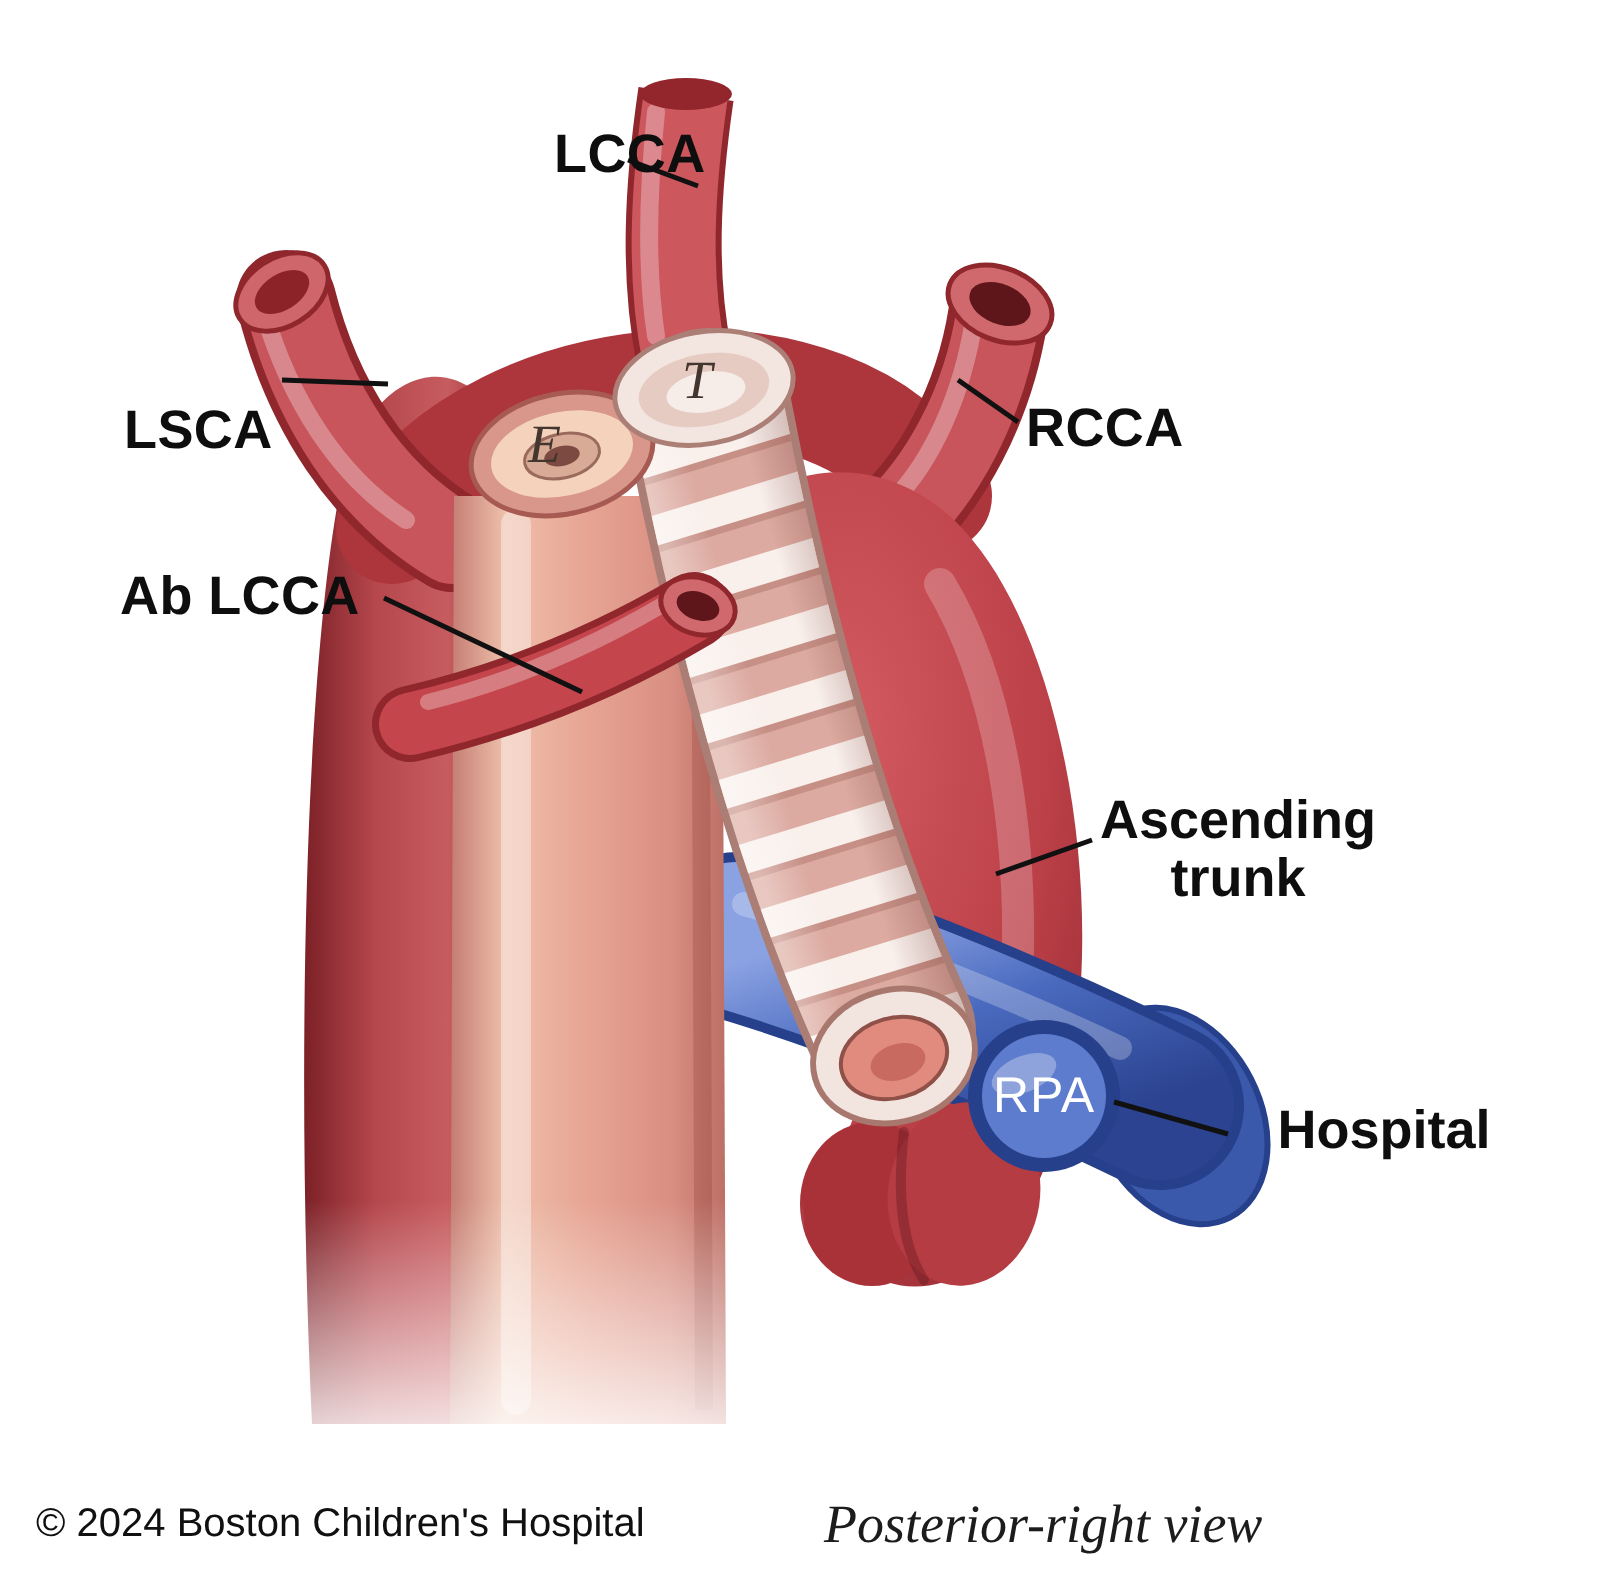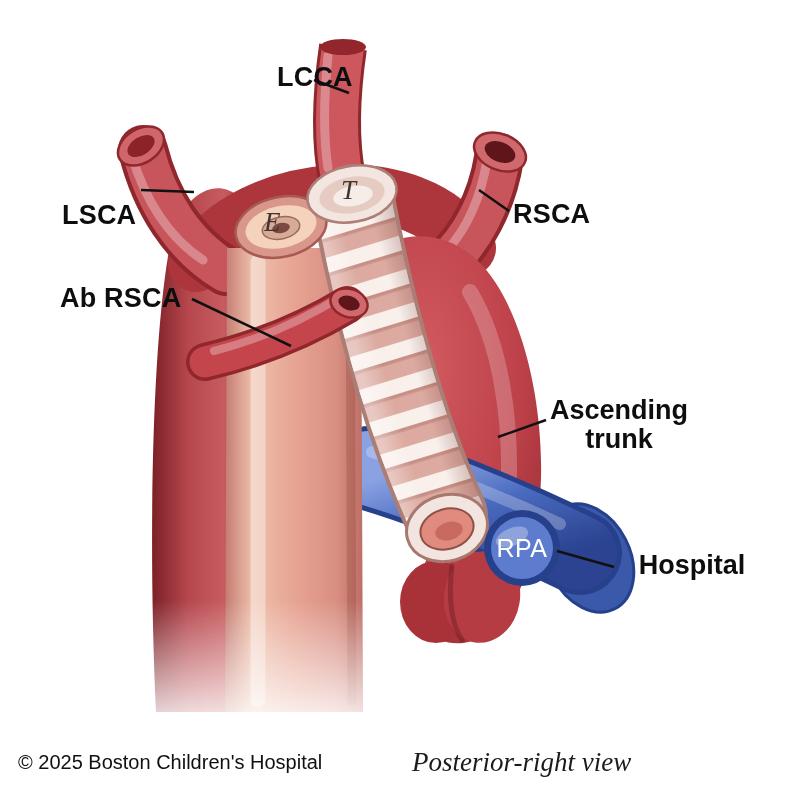--- a/index.html
+++ b/index.html
@@ -158,33 +158,33 @@
       <line x1="141" y1="190" x2="194" y2="192"></line>
       <line x1="509" y1="211" x2="479" y2="190"></line>
       <line x1="192" y1="299" x2="291" y2="346"></line>
       <line x1="546" y1="420" x2="498" y2="437"></line>
       <line x1="614" y1="567" x2="557" y2="551"></line>
     </g>
   </svg>
 
   <div class="lbl" style="left:245px; top:62px;margin-left:32px;">LCCA</div>
   <div class="lbl" style="left:62px; top:172px;margin-top:28px;">LSCA</div>
-  <div class="lbl" style="left:513px; top:199px;">RSCA</div>
-  <div class="lbl" style="left:60px; top:283px;">Ab RSCA</div>
+  <div class="lbl" style="left:513px; top:199px;">RCCA</div>
+  <div class="lbl" style="left:60px; top:283px;">Ab LCCA</div>
 
   <div class="lbl-block" style="left:546px; top:396px; width:146px;">
     <div>Ascending</div>
     <div>trunk</div>
   </div>
 
   <div class="lbl-block" style="left:616px; top:551px; width:152px;">
     <div>Hospital</div>
   </div>
 
   <div class="rpa-lbl" style="left:492px; top:534px; width:60px;">RPA</div>
 
   <div class="organ-letter" style="left:264px; top:207px;">E</div>
   <div class="organ-letter" style="left:341px; top:175px;">T</div>
 
   <div class="caption" style="left:412px; top:719px;margin-top:28px;">Posterior-right view</div>
-  <div class="copyright" style="left:18px; top:751px;">© 2025 Boston Children's Hospital</div>
+  <div class="copyright" style="left:18px; top:751px;">© 2024 Boston Children's Hospital</div>
 
 </div>
 
 </body></html>

